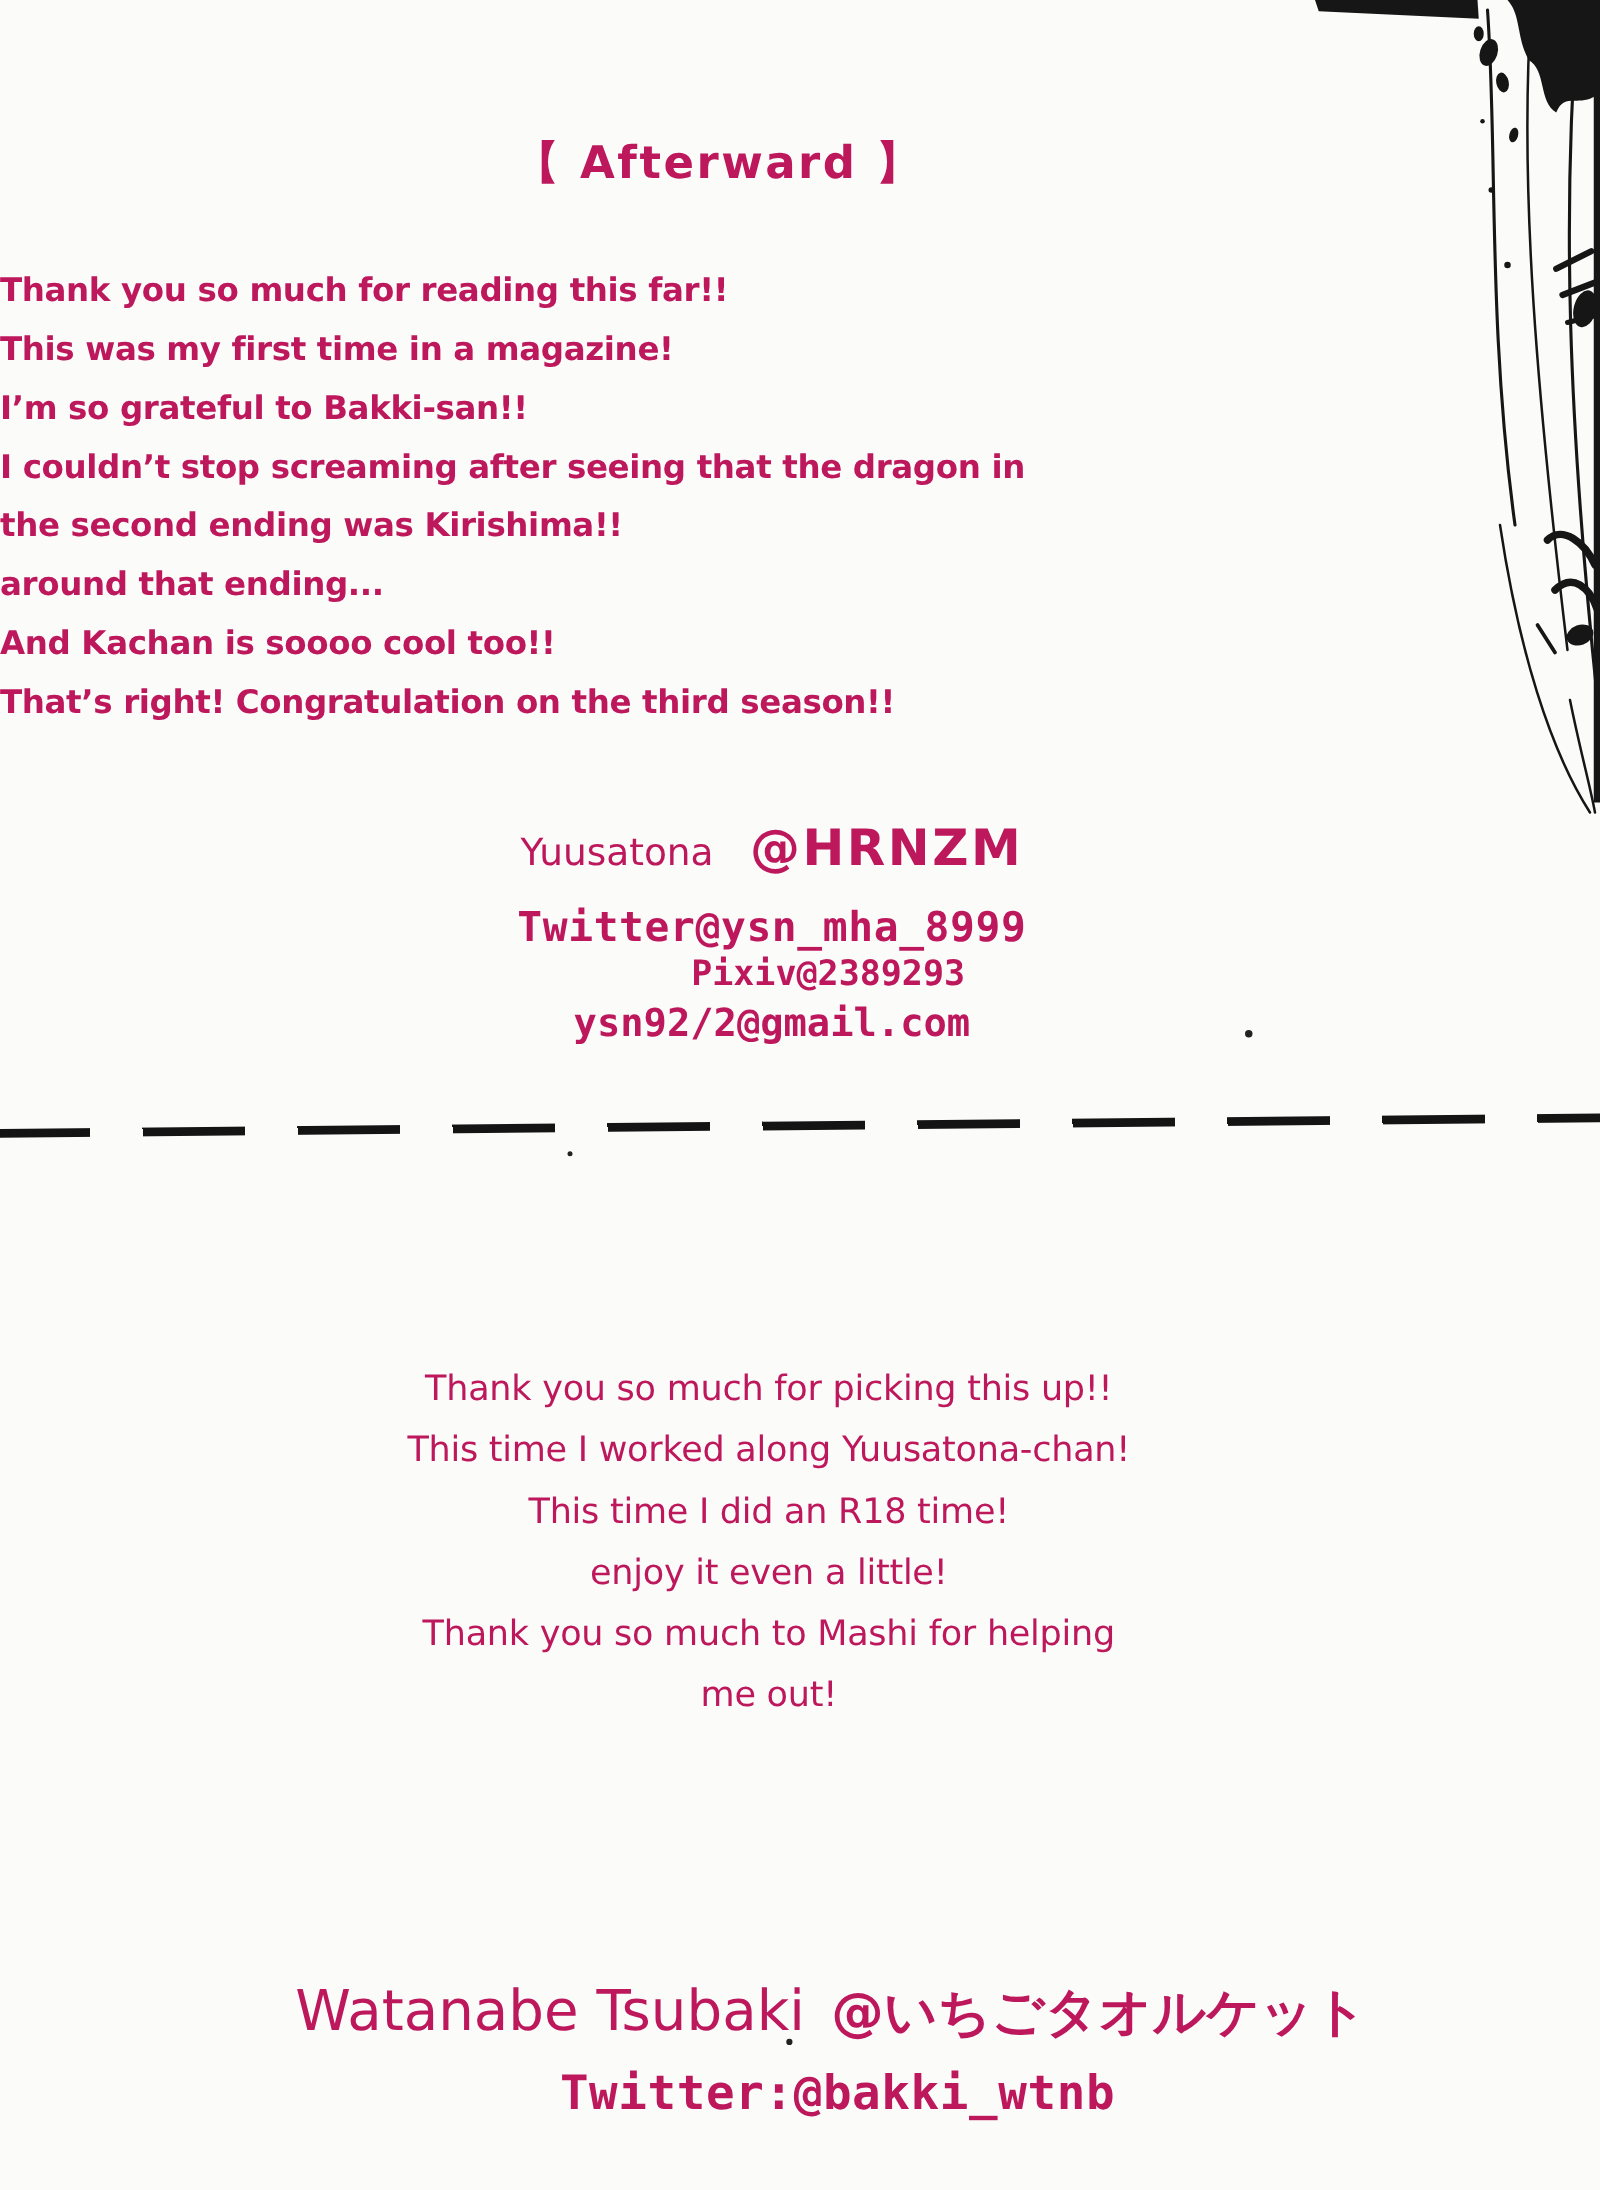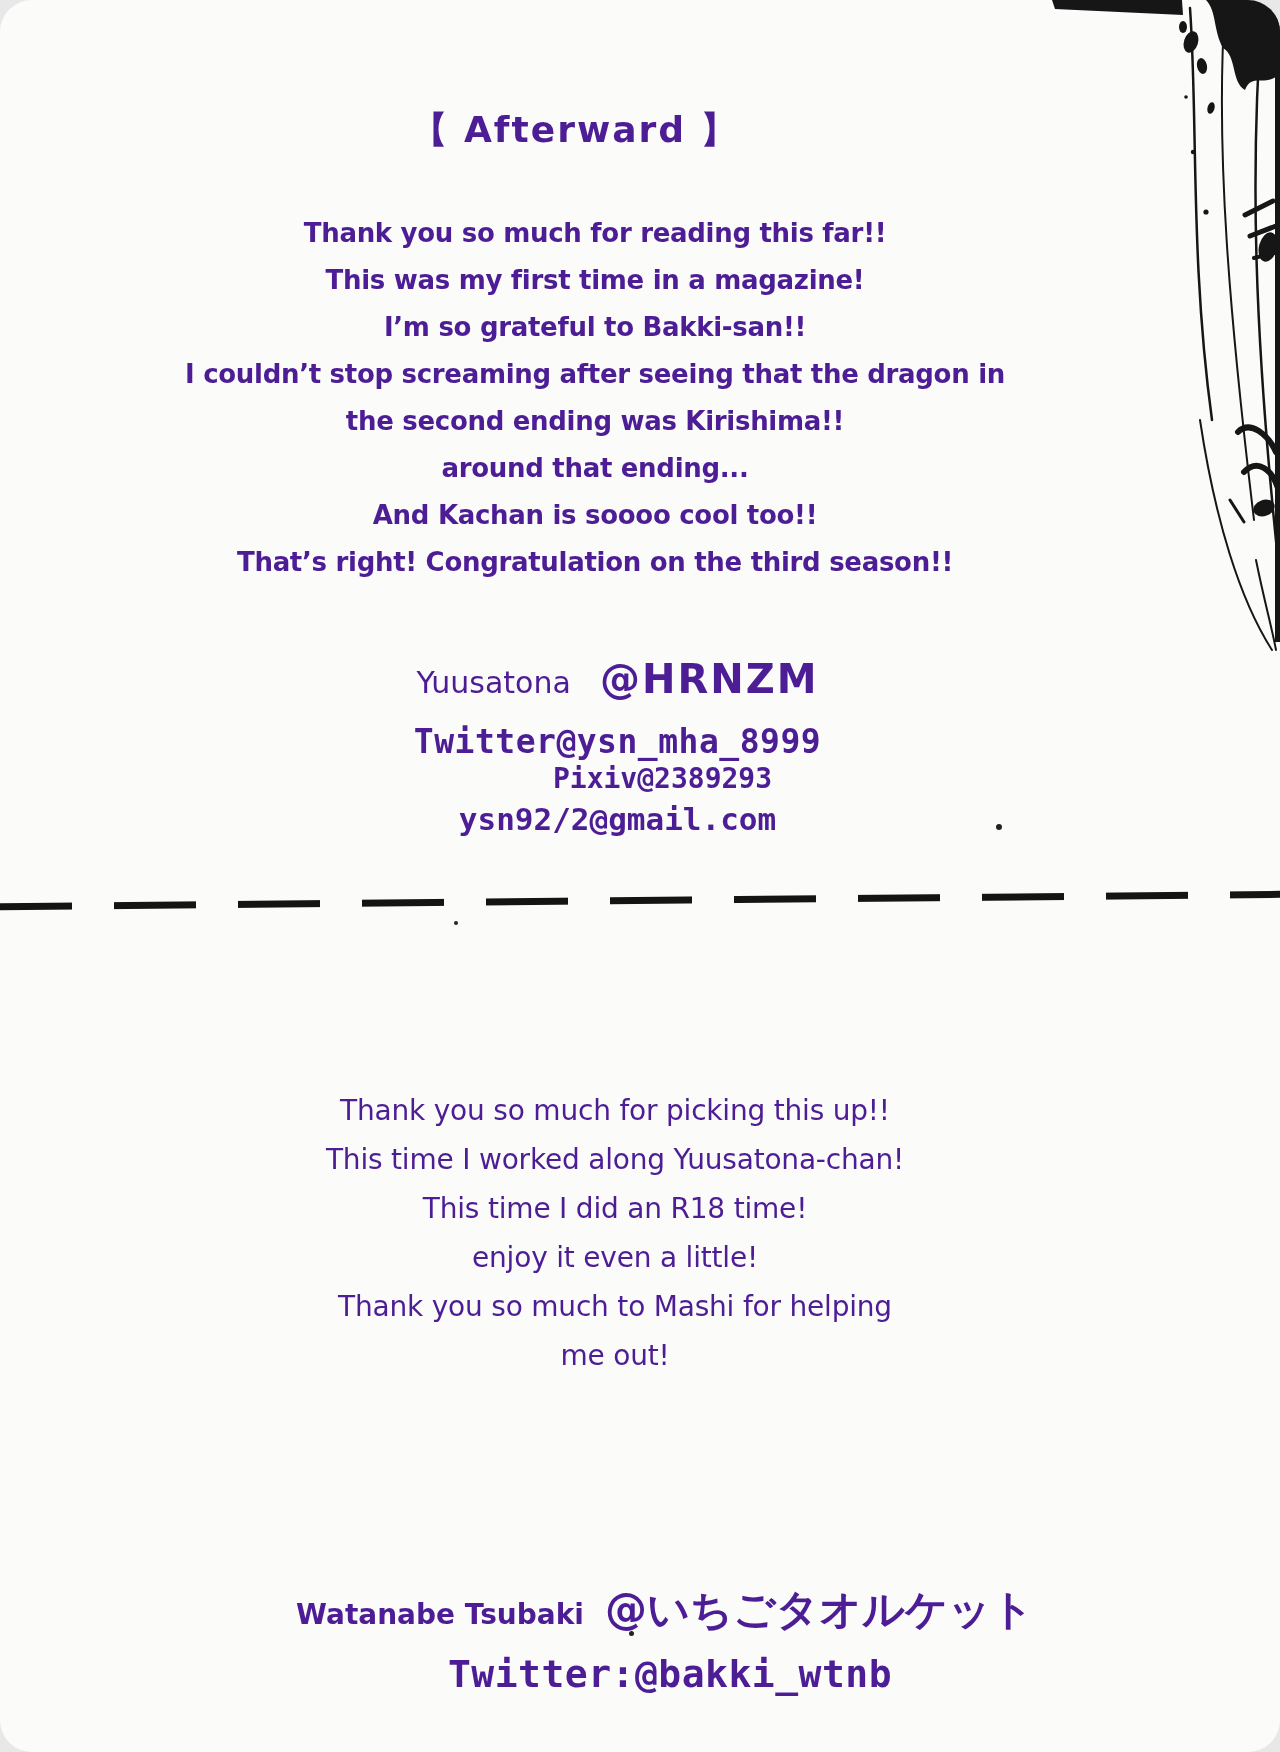--- a/index.html
+++ b/index.html
@@ -2,36 +2,35 @@
 <html><head>
 <meta charset="utf-8">
 <style>
   html,body{margin:0;padding:0;background:#e8e8e8;}
   .page{
     position:relative;
     width:1280px;height:1752px;
     margin:0 auto;
     background:#fbfbf9;
     overflow:hidden;
-    color:#4c1d95;
+    color:#be185d;
     font-family:"DejaVu Sans", sans-serif;
-    border-radius:32px;
   }
   .hand{font-family:"DejaVu Sans", sans-serif;}
   .mono{font-family:"DejaVu Sans Mono", monospace;}
 
   .title{
     position:absolute;top:106px;left:0;width:1150px;
     text-align:center;
     font-size:36px;font-weight:bold;letter-spacing:2px;
   }
 
   .para1{
     position:absolute;top:210px;left:0;width:1190px;
-    text-align:center;
+    text-align:left;
     font-size:26px;font-weight:600;letter-spacing:-0.3px;
     line-height:47px;
   }
 
   .credit1-name-line{
     position:absolute;top:656px;left:0;width:1235px;
     text-align:center;white-space:nowrap;
   }
   .credit1-name{font-size:30px;font-weight:500;vertical-align:baseline;}
   .credit1-handle{font-size:40px;font-weight:bold;letter-spacing:2px;margin-left:24px;vertical-align:baseline;}
@@ -53,21 +52,21 @@
     position:absolute;top:1086px;left:0;width:1230px;
     text-align:center;
     font-size:28px;font-weight:400;letter-spacing:-0.2px;
     line-height:49px;
   }
 
   .credit2-name-line{
     position:absolute;top:1582px;left:0;width:1330px;
     text-align:center;white-space:nowrap;
   }
-  .credit2-name{font-size:28px;font-weight:700;vertical-align:baseline;}
+  .credit2-name{font-size:45px;font-weight:400;vertical-align:baseline;}
   .credit2-handle{font-size:42px;font-weight:bold;margin-left:16px;vertical-align:baseline;}
 
   .credit2-twitter{
     position:absolute;top:1652px;left:0;width:1340px;text-align:center;
     font-size:38px;font-weight:bold;letter-spacing:0.5px;
   }
 
   .speck{position:absolute;background:#222;border-radius:50%;}
   .speck.a{left:996px;top:824px;width:6px;height:6px;}
   .speck.b{left:454px;top:921px;width:4px;height:4px;}

